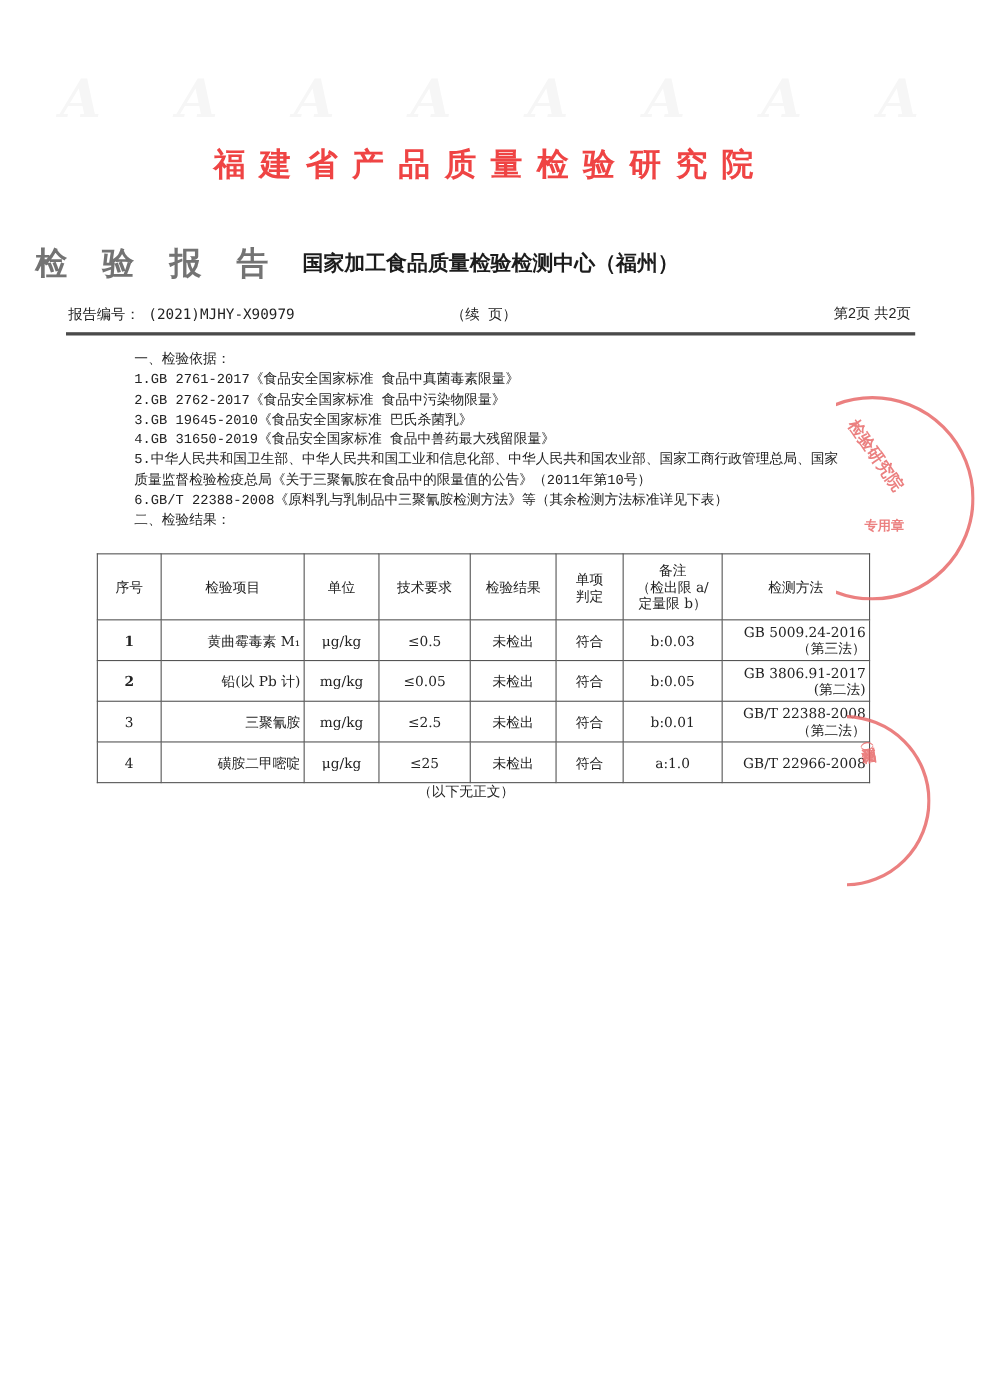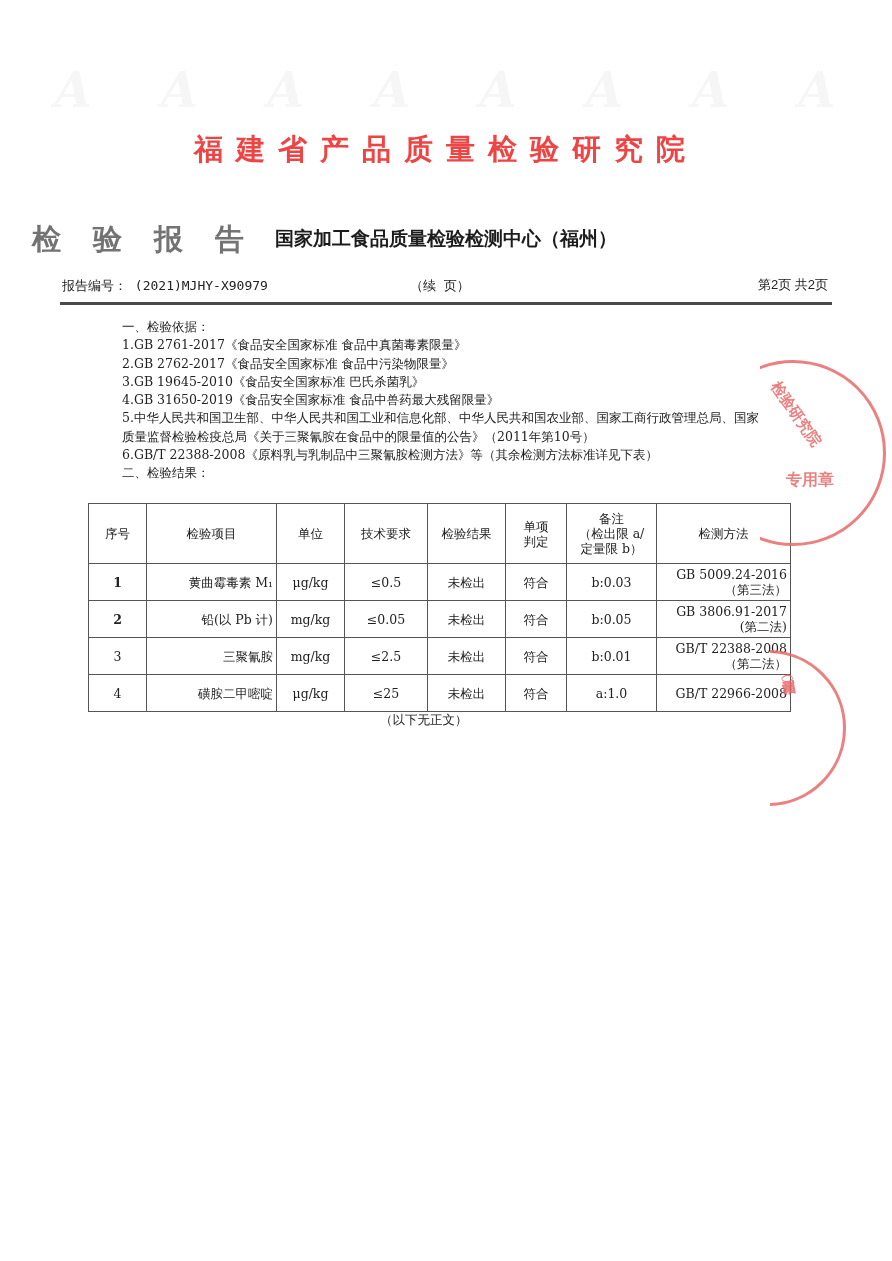--- a/index.html
+++ b/index.html
@@ -32,21 +32,21 @@
     font-family:"DejaVu Sans Mono","Liberation Mono",monospace; font-size:13px; color:#222;
   }
   .meta-line .rn { position:absolute; left:0; top:2px; }
   .meta-line .cont { position:absolute; left:348px; top:2px; }
   .meta-line .pg { position:absolute; right:0; top:1px; font-family:Liberation Sans, sans-serif; }
   .rule {
     position:absolute; left:60px; top:302px; width:772px; height:3px; background:#4a4a4a;
   }
   .basis {
     position:absolute; left:122px; top:318px; width:640px;
-    font-size:12.5px; line-height:18.3px; color:#222;
+    font-size:12.5px; line-height:18.3px; color:#222;font-family:Liberation Mono, monospace;
   }
   .basis div { white-space:nowrap; }
   .basis .wrap { white-space:normal; }
   table.results {
     position:absolute; left:88px; top:503px; border-collapse:collapse;
     font-size:12.5px; color:#222; table-layout:fixed;
   }
   table.results td, table.results th {
     border:1px solid #555; text-align:center; vertical-align:middle; padding:0 3px;
     font-weight:normal; line-height:15px;
@@ -63,21 +63,21 @@
   .seal {
     position:absolute; border:3px solid #e86a6a; border-radius:50%; opacity:0.85;
   }
   .seal1 { left:700px; top:360px; width:180px; height:180px; clip-path:inset(0 0 0 60px); }
   .seal2 { left:690px; top:650px; width:150px; height:150px; clip-path:inset(0 0 0 80px); }
   .seal-text {
     position:absolute; color:#e86a6a; font-family:"DejaVu Sans",sans-serif; font-weight:bold;
     opacity:0.85;
   }
   .seal-text1 { left:782px; top:378px; font-size:15px; transform:rotate(55deg); transform-origin:left top; }
-  .seal-text1b { left:786px; top:470px; font-size:16px; }
+  .seal-text1b { left:786px; top:470px; font-size:12px; }
   .seal-text2 { left:777px; top:670px; font-size:13px; writing-mode:vertical-rl; transform:rotate(-8deg); }
 </style>
 </head>
 <body>
 
 <div class="watermark">
   <span>A</span>
     <span>A</span>
     <span>A</span>
     <span>A</span>

